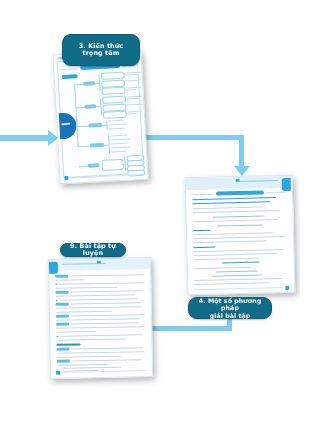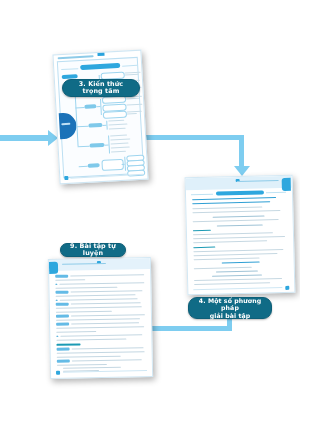--- a/index.html
+++ b/index.html
@@ -17,21 +17,21 @@
   
   .badge{
     position:absolute;background:#106b86;color:#ffffff;
     border-radius:9px;text-align:center;
     font-weight:bold;letter-spacing:.1px;
     box-shadow:0 1px 2px rgba(0,0,0,.28);
     display:flex;align-items:center;justify-content:center;
     line-height:1.15;padding:2px 6px;box-sizing:border-box;
     border:1px solid #0d5f78;
   }
-  .badge-1{left:62px;top:34px;width:78px;height:18px;font-size:6.4px;margin-top:45px;}
+  .badge-1{left:62px;top:34px;width:78px;height:32px;font-size:6.4px;}
   .badge-4{left:188px;top:297px;width:84px;height:22px;font-size:6.2px;}
   .badge-5{left:60px;top:243px;width:66px;height:14px;font-size:6.4px;}
   .badge span{display:block;}
 
   
   .page{
     position:absolute;background:#ffffff;
     box-shadow:2px 3px 6px rgba(0,0,0,.30);
     overflow:hidden;box-sizing:border-box;
   }

